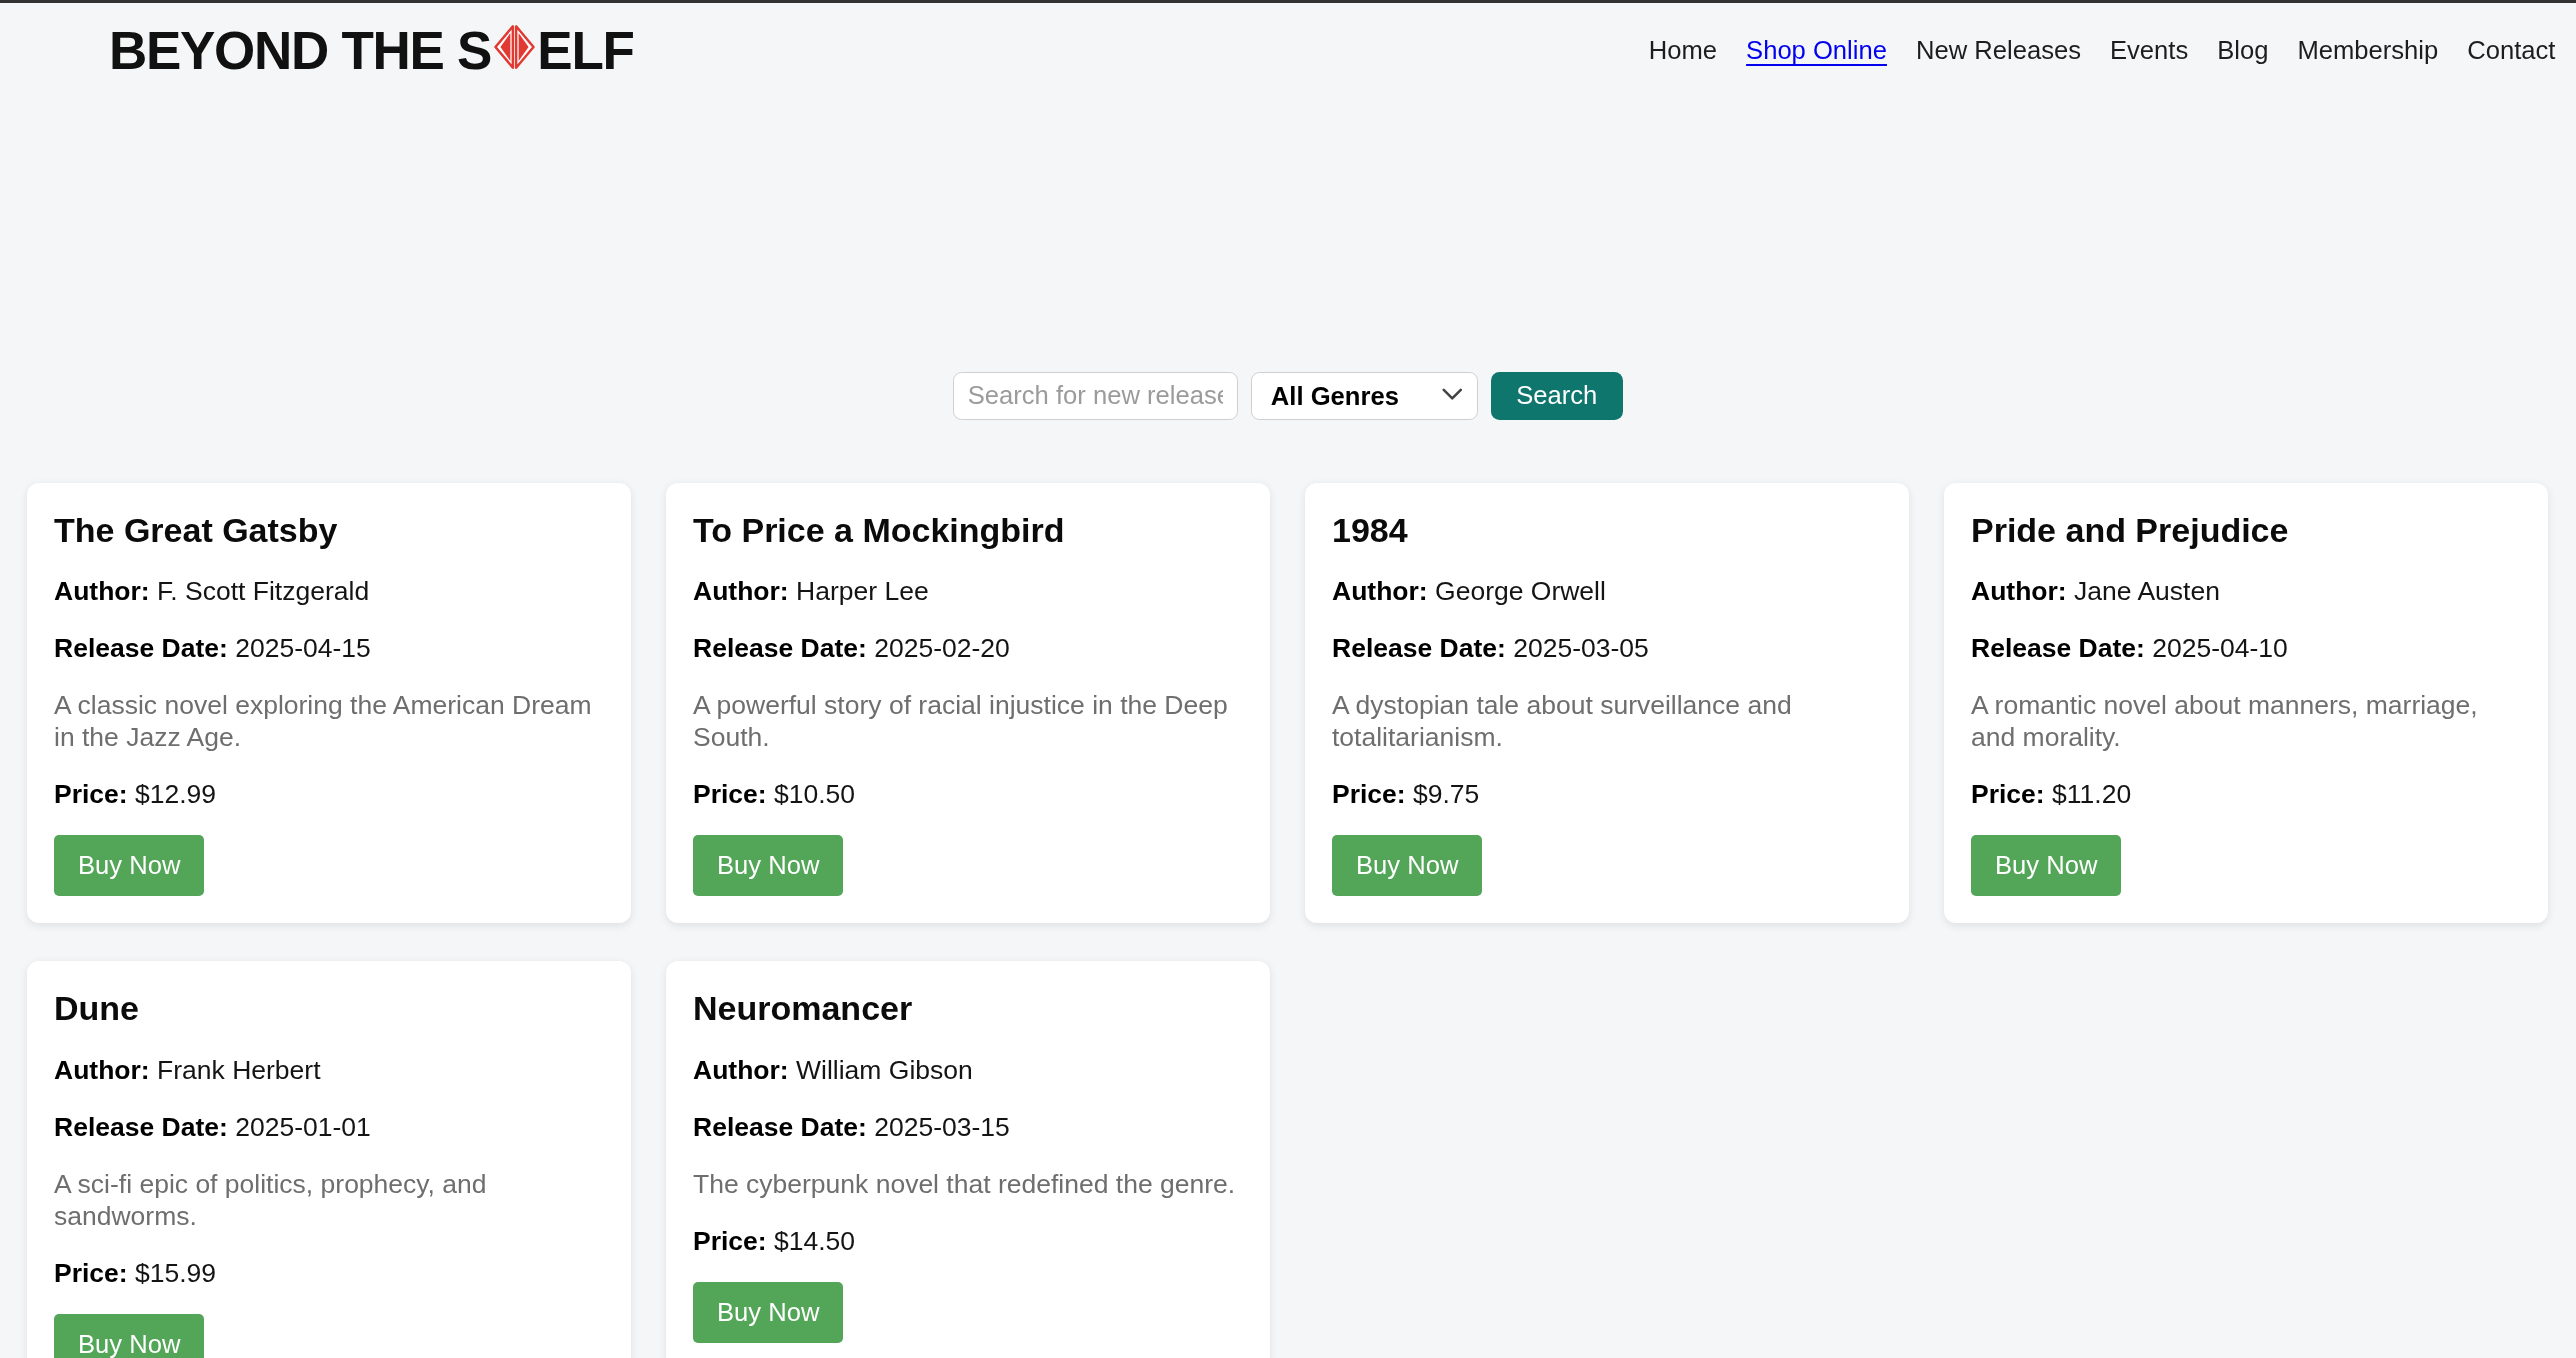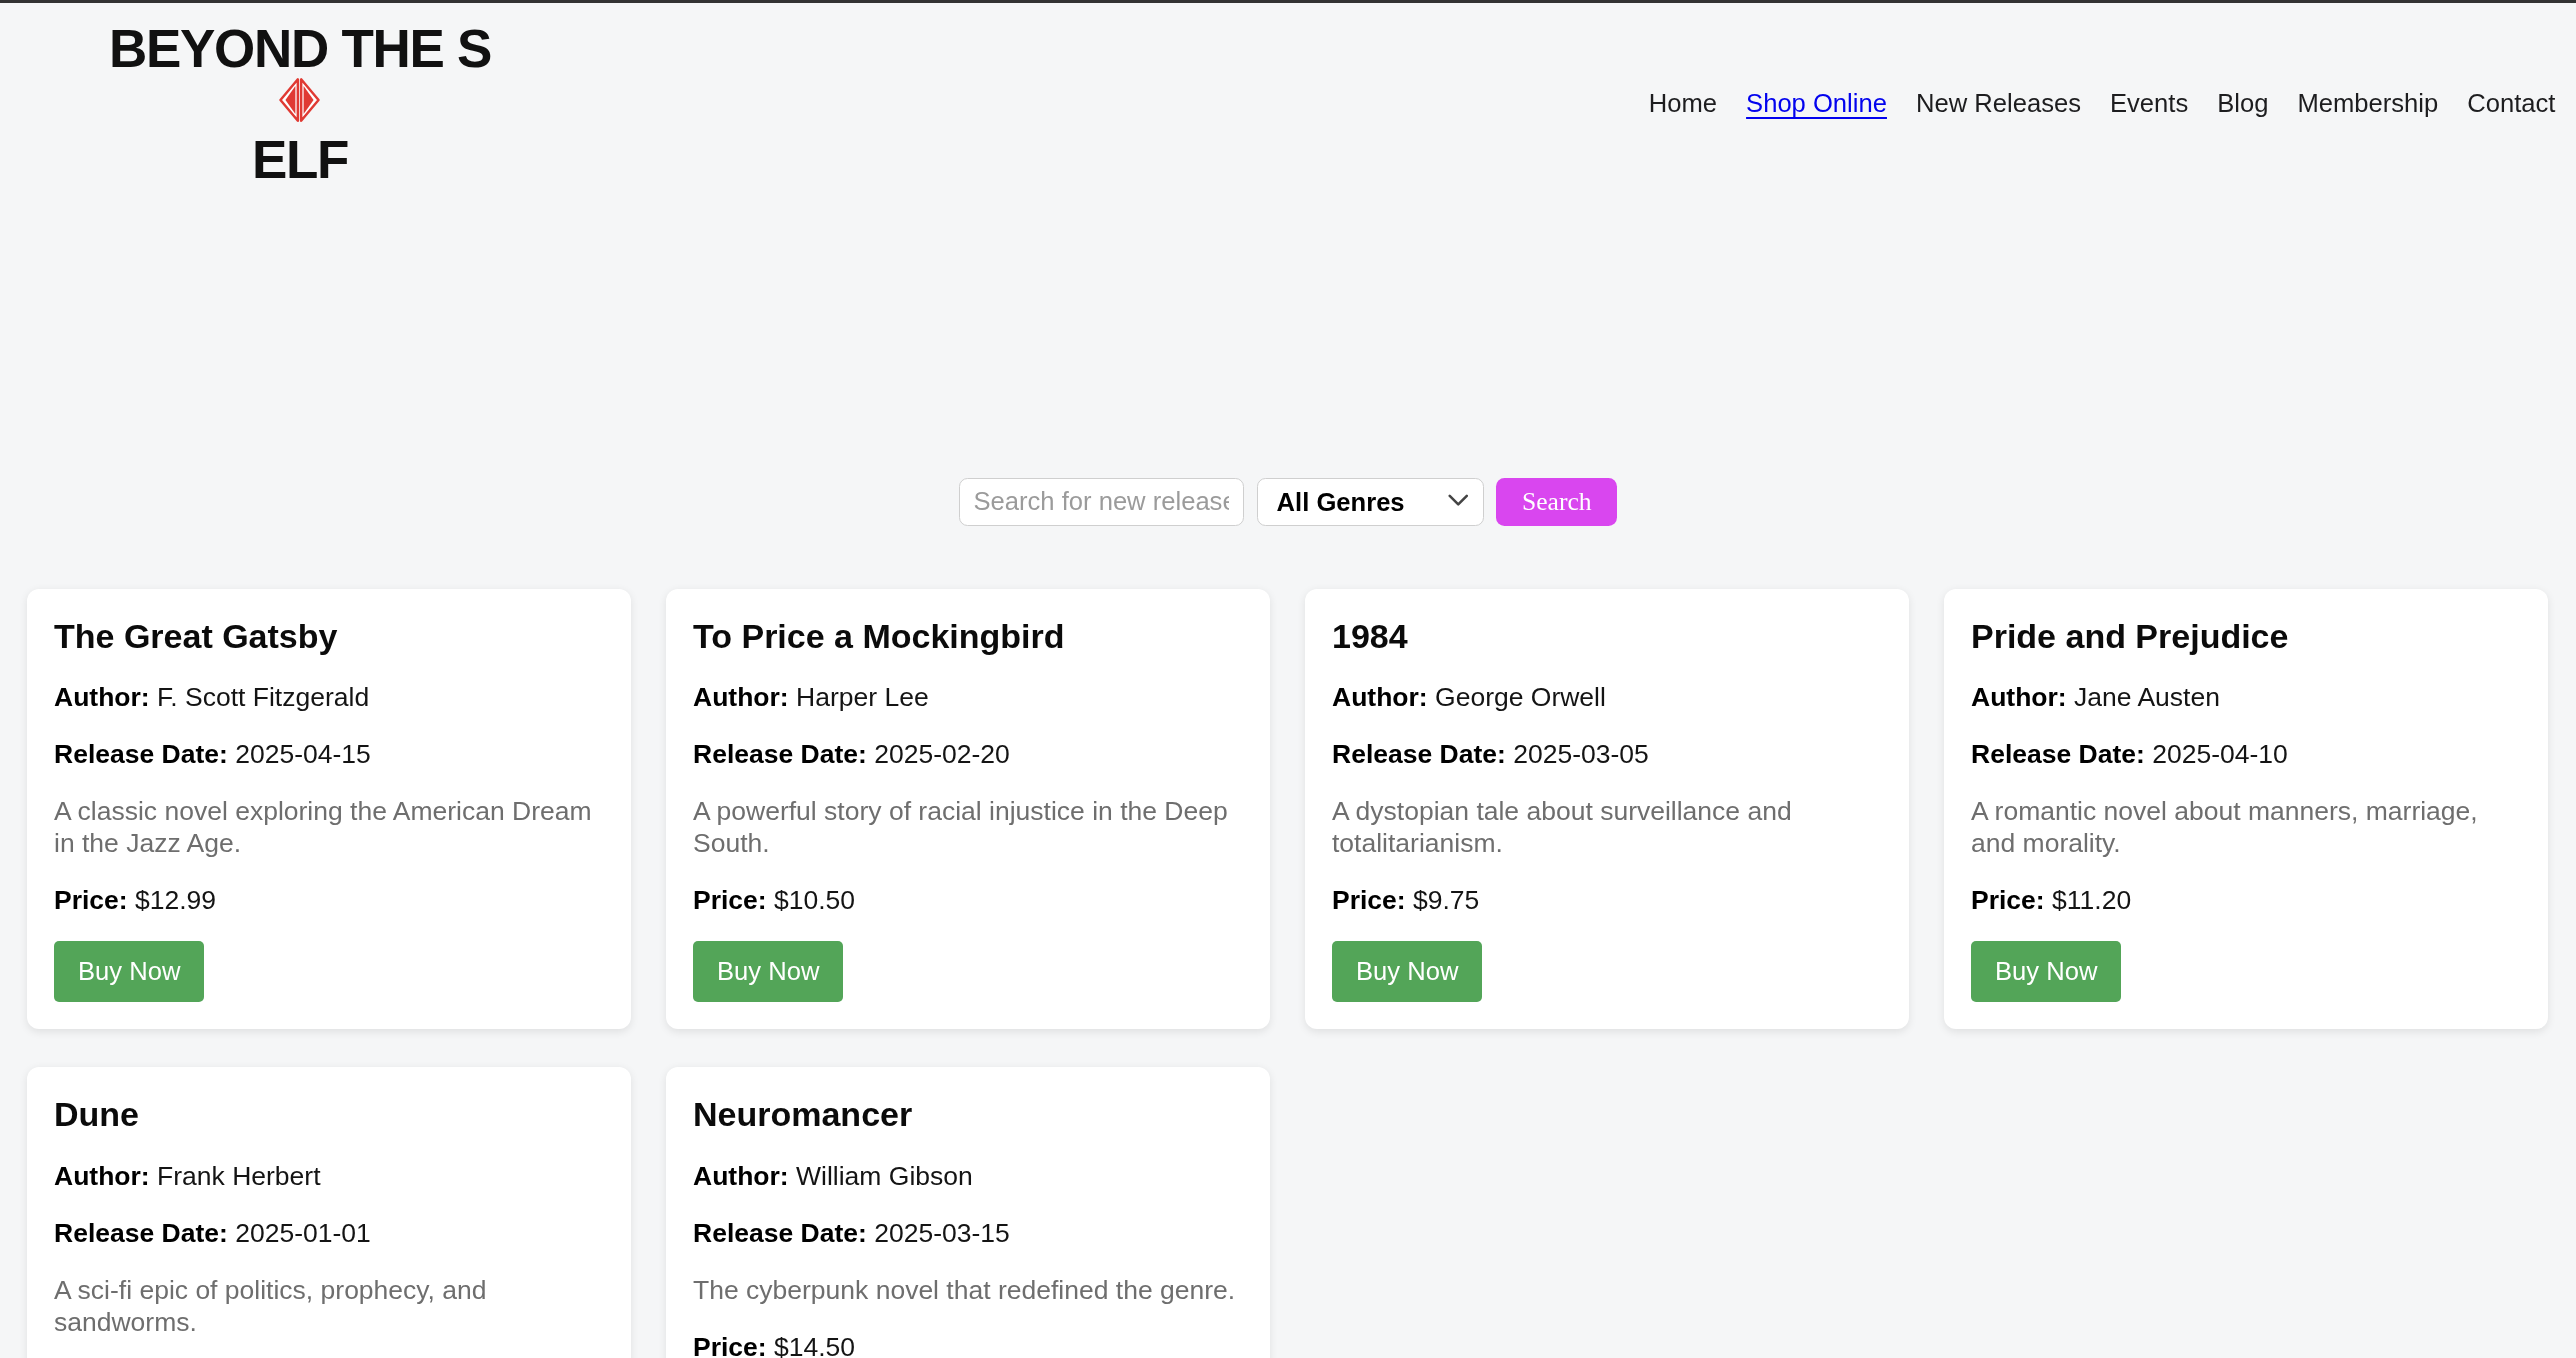--- a/index.html
+++ b/index.html
@@ -26,21 +26,20 @@
   .logo {
     display: flex;
     align-items: center;
     font-weight: 700;
     font-size: 53px;
     letter-spacing: -1.3px;
     color: #111111;
     white-space: nowrap;
     cursor: pointer;
     line-height: 1;
-    flex-direction: column;
   }
   .logo .book-icon { margin: 0 1.7px; display: block; }
 
   .nav { display: flex; align-items: center; gap: 29px; }
   .nav a {
     font-size: 25.6px;
     color: #1d1d1f;
     text-decoration: none;
     cursor: pointer;
     white-space: nowrap;
@@ -97,23 +96,23 @@
     top: 50%;
     transform: translateY(-50%);
     pointer-events: none;
   }
 
   .search-button {
     height: 48px;
     padding: 0 25.6px;
     border: none;
     border-radius: 8.5px;
-    background: #d946ef;
+    background: #0f766e;
     color: #ffffff;
-    font-family: Liberation Serif, serif;
+    font-family: Liberation Sans, sans-serif;
     font-size: 25.6px;
     font-weight: 500;
     cursor: pointer;
     text-align: center;
   }
 
   
   .grid {
     margin-top: 63px;
     padding: 0 28px 0 27px;

